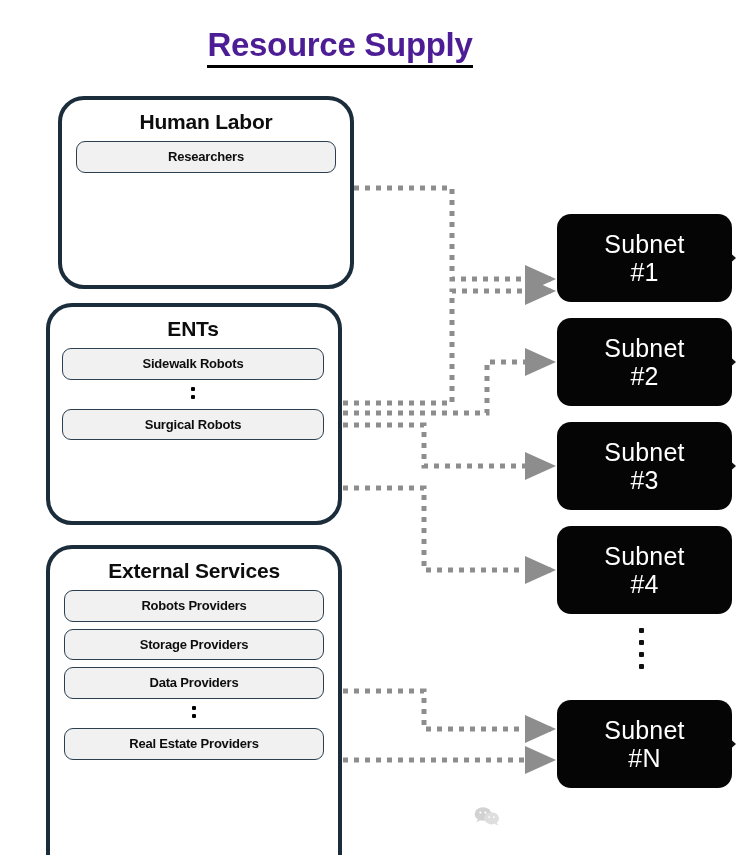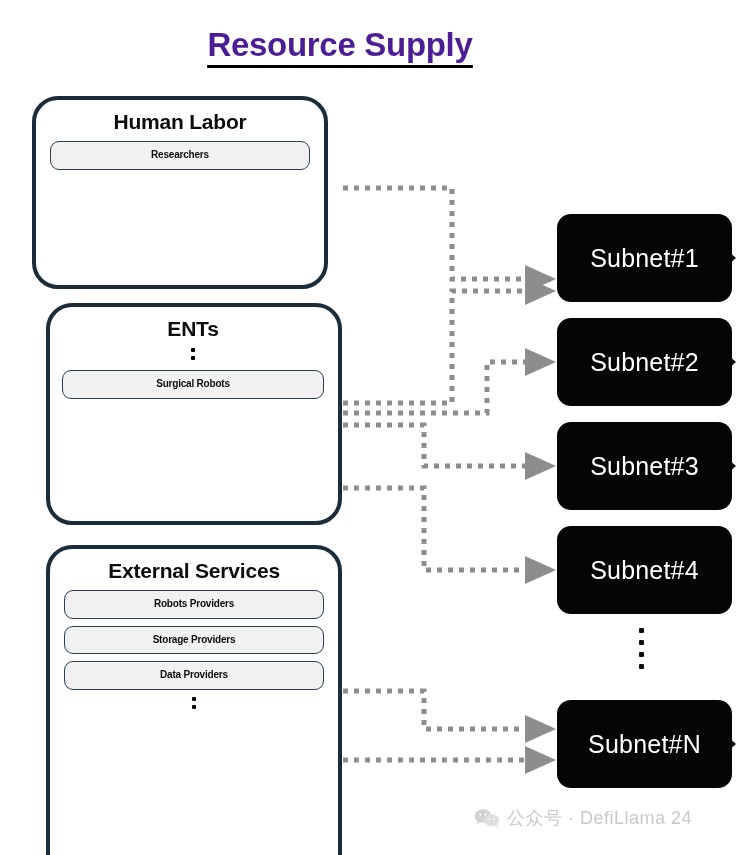--- a/index.html
+++ b/index.html
@@ -49,21 +49,21 @@
     color: #0d0d0d;
     margin: 4px 0 7px 0;
     letter-spacing: -0.2px;
   }
   .pill {
     box-sizing: border-box;
     background: #f1f1f1;
     border: 1.6px solid #2b3f50;
     border-radius: 9px;
     text-align: center;
-    font-size: 10px;
+    font-size: 13px;
     font-weight: bold;
     color: #0d0d0d;
     padding: 8px 4px 8px 4px;
     margin-bottom: 7px;
     line-height: 1.05;
     letter-spacing: -0.2px;
   }
   .vdots {
     text-align: center;
     color: #000000;
@@ -86,20 +86,21 @@
   .subnet {
     position: absolute;
     box-sizing: border-box;
     background: #050505;
     border-radius: 14px;
     color: #ffffff;
     font-size: 25px;
     font-weight: normal;
     text-align: center;
     display: flex;
+    flex-direction: column;
     align-items: center;
     justify-content: center;
     line-height: 1.14;
     letter-spacing: 0.2px;
   }
 
   
   #subnet-ellipsis {
     position: absolute;
     left: 634px;
@@ -173,43 +174,45 @@
     </g>
 
     <g fill="#101010">
       <path d="M727,250 L736,258 L727,266 z"></path>
       <path d="M727,354 L736,362 L727,370 z"></path>
       <path d="M727,458 L736,466 L727,474 z"></path>
       <path d="M727,736 L736,744 L727,752 z"></path>
     </g>
   </svg>
 
-  <div class="group" style="left:32px; top:96px; width:296px; height:193px;">
+  <div class="group" style="left:58px; top:96px; width:296px; height:193px;">
     <div class="group-title">Human Labor</div>
     <div class="pill">Researchers</div>
   </div>
 
   <div class="group" style="left:46px; top:303px; width:296px; height:222px;padding-left:12px;">
     <div class="group-title">ENTs</div>
+    <div class="pill">Sidewalk Robots</div>
     <div class="vdots">
       <i></i>
         <i></i>
     </div>
     <div class="pill">Surgical Robots</div>
   </div>
 
   <div class="group" style="left:46px; top:545px; width:296px; height:368px;">
     <div class="group-title">External Services</div>
     <div class="pill">Robots Providers</div>
     <div class="pill">Storage Providers</div>
     <div class="pill">Data Providers</div>
     <div class="vdots">
       <i></i>
         <i></i>
     </div>
+    <div class="pill">Real Estate Providers</div>
   </div>
 
   <div class="subnet" style="left:557px; top:214px; width:175px; height:88px;">
     <span>Subnet</span>
     <span>#1</span>
   </div>
 
   <div class="subnet" style="left:557px; top:318px; width:175px; height:88px;">
     <span>Subnet</span>
     <span>#2</span>
@@ -241,16 +244,15 @@
     <svg width="26" height="20" viewBox="0 0 26 20">
       <ellipse cx="9" cy="8" rx="8.4" ry="6.8" fill="#d2d2d2"></ellipse>
       <path d="M4.5,12.5 L2.2,16.2 L6.4,14.2 z" fill="#d2d2d2"></path>
       <ellipse cx="17.6" cy="12.3" rx="7.4" ry="6.1" fill="#dedede"></ellipse>
       <path d="M22.4,16.3 L24.6,19.6 L20.6,17.9 z" fill="#dedede"></path>
       <circle cx="6.4" cy="6.6" r="1.15" fill="#ffffff"></circle>
       <circle cx="11.5" cy="6.6" r="1.15" fill="#ffffff"></circle>
       <circle cx="15.2" cy="11.1" r="0.95" fill="#ffffff"></circle>
       <circle cx="20.0" cy="11.1" r="0.95" fill="#ffffff"></circle>
     </svg>
-    <span class="wm-text">公众号 · DefiLlama 24</span>
   </div>
 
 </div>
 
 </body></html>

